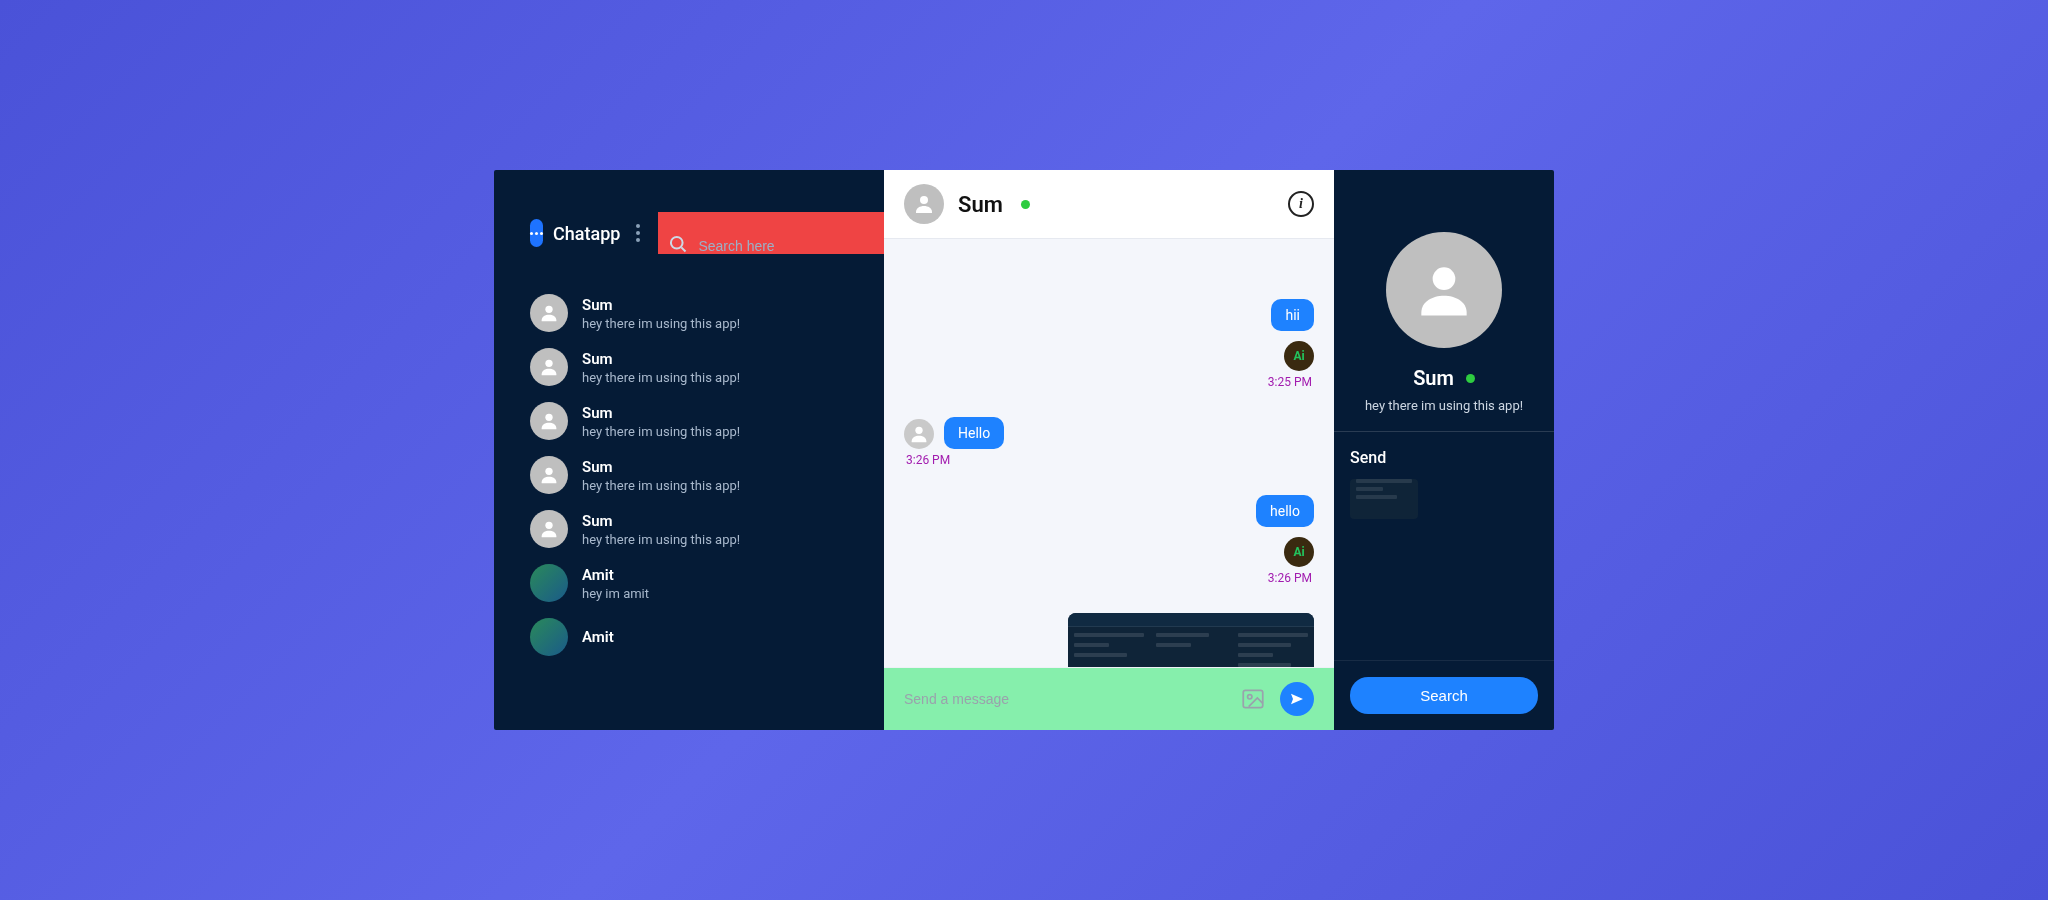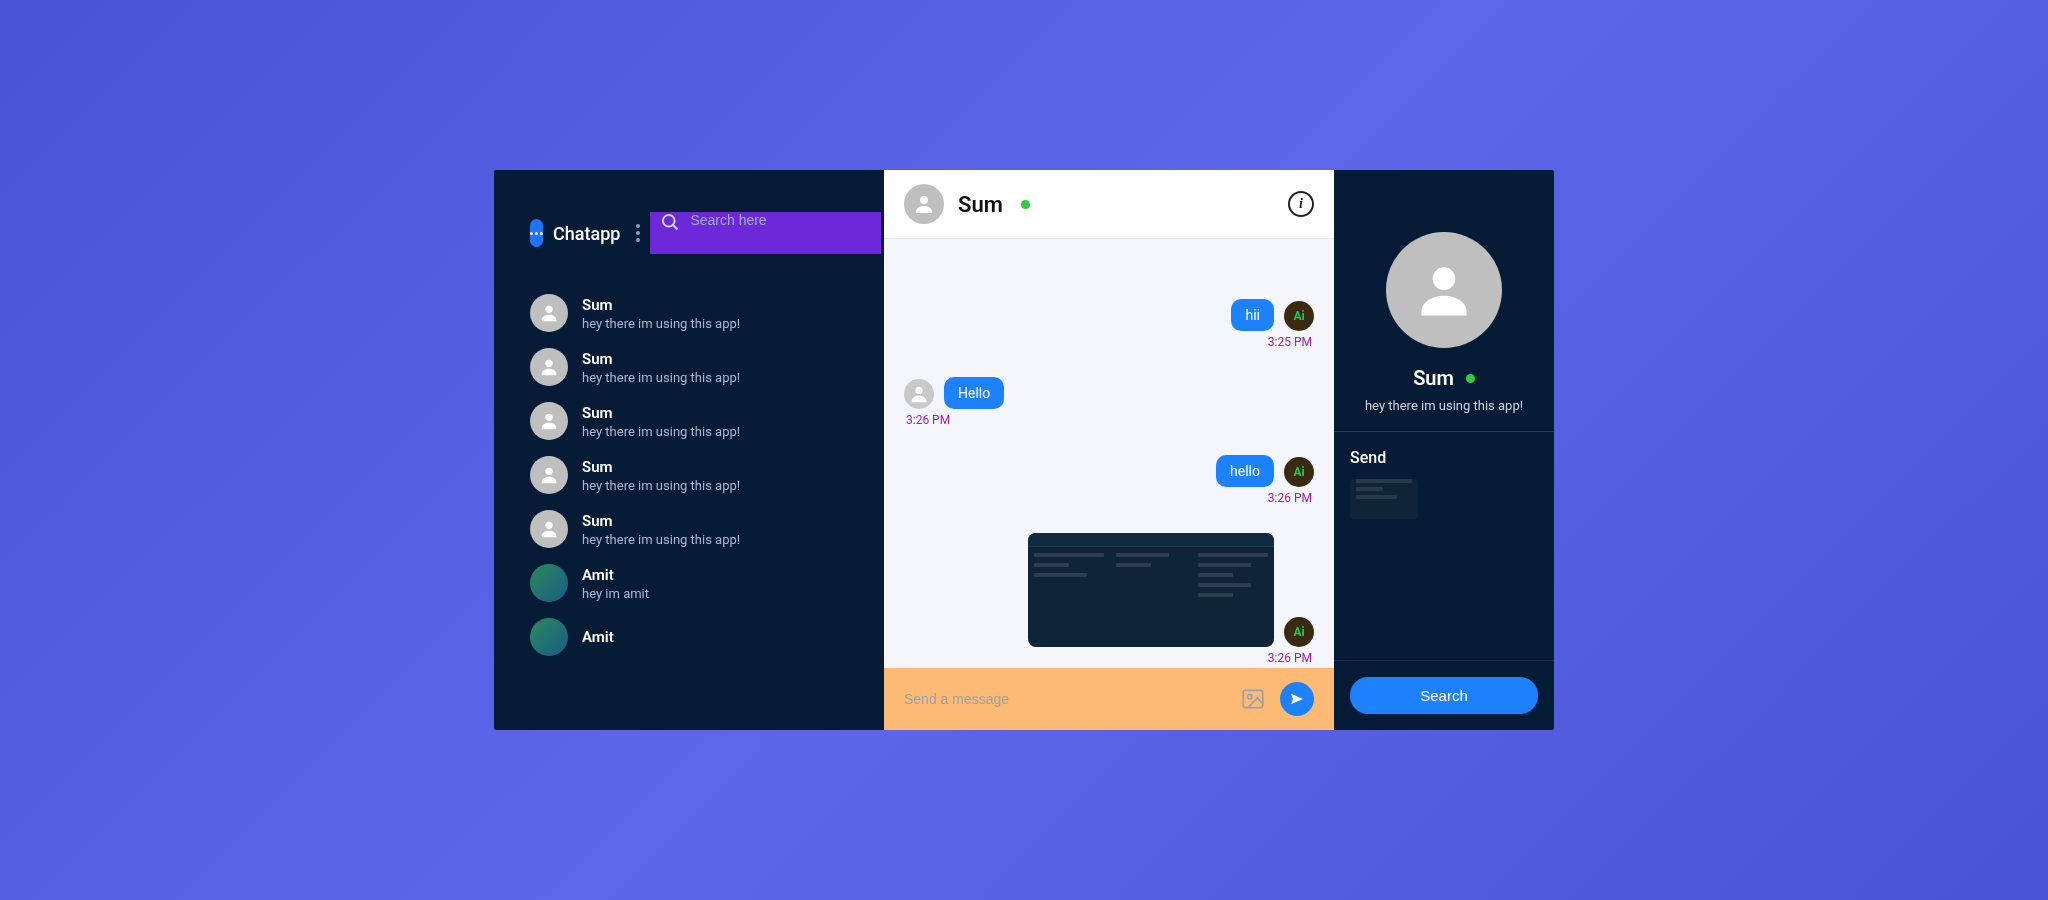--- a/index.html
+++ b/index.html
@@ -52,26 +52,27 @@
   .app-name { font-size: 18px; font-weight: 500; }
   .menu-dots {
     display: flex;
     flex-direction: column;
     gap: 3px;
     margin-left: 6px;
   }
   .menu-dots span { width: 4px; height: 4px; background: #8aa0b8; border-radius: 50%; }
   .search-wrap {
     flex: 1;
-    background: #6d28d9;
-    display: flex;
-    align-items: flex-start;
+    background: #ef4444;
+    display: flex;
+    align-items: flex-end;
     padding: 0 10px;
     height: 42px;
     gap: 10px;
+    margin-left: 8px;
   }
   .search-input {
     flex: 1;
     background: transparent;
     border: none;
     outline: none;
     color: #fff;
     font-size: 14px;
   }
   .search-input::placeholder { color: #9bb0c7; }
@@ -166,39 +167,39 @@
   }
   .msg-avatar.ai {
     background: #3a2a10;
     color: #22c55e;
     font-weight: 700;
     font-size: 12px;
   }
   .time { font-size: 12px; color: #a21caf; margin-top: 4px; }
   .msg-row.left .time { margin-left: 2px; }
   .msg-row.right .time { margin-right: 2px; }
-  .msg-row.right .bubble-line { flex-direction: row; }
+  .msg-row.right .bubble-line { flex-direction: column; }
 
   .msg-image {
     width: 246px;
     height: 114px;
     background: #0f2438;
     border-radius: 8px;
     overflow: hidden;
     position: relative;
   }
   .msg-image-top { height: 14px; background: #102a42; border-bottom: 1px solid rgba(255,255,255,0.08); }
   .msg-image-body { display: flex; height: calc(100% - 14px); }
   .msg-image-col { flex: 1; padding: 6px; }
   .msg-image-col .ln { height: 4px; background: rgba(255,255,255,0.12); margin-bottom: 6px; border-radius: 1px; }
   .msg-image-col .ln.short { width: 50%; }
   .msg-image-col .ln.med { width: 75%; }
 
   .chat-input-bar {
-    background: #fdba74;
+    background: #86efac;
     padding: 14px 20px;
     display: flex;
     align-items: center;
     gap: 14px;
     border-top: 1px solid #eef1f6;
   }
   .chat-input {
     flex: 1;
     border: none;
     outline: none;

